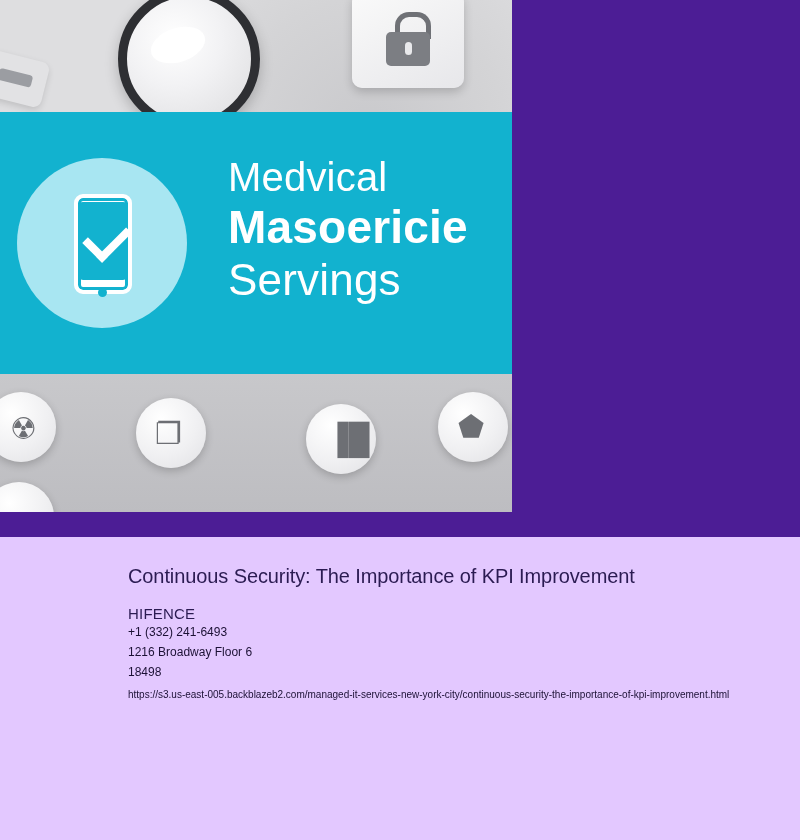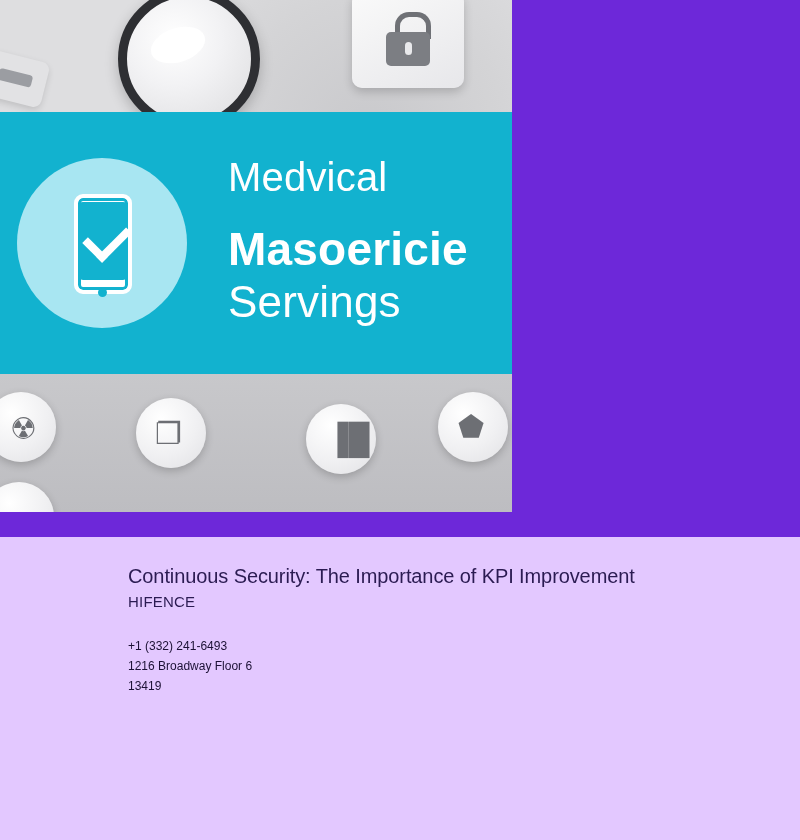--- a/index.html
+++ b/index.html
@@ -11,21 +11,21 @@
     width: 800px;
     height: 840px;
     font-family: "Liberation Sans", sans-serif;
     overflow: hidden;
   }
 
   .page {
     position: relative;
     width: 800px;
     height: 840px;
-    background: #6d28d9;
+    background: #4c1d95;
   }
 
   
   .hero {
     position: absolute;
     left: 0;
     top: 0;
     width: 512px;
     height: 512px;
     overflow: hidden;
@@ -168,21 +168,20 @@
     font-weight: 400;
     letter-spacing: .2px;
     white-space: nowrap;
   }
   .band-l2 {
     font-size: 46px;
     line-height: 54px;
     font-weight: 700;
     letter-spacing: .2px;
     white-space: nowrap;
-    margin-top: 22px;
   }
   .band-l3 {
     font-size: 44px;
     line-height: 52px;
     font-weight: 400;
     letter-spacing: .2px;
     white-space: nowrap;
   }
 
   
@@ -234,26 +233,26 @@
   .title {
     margin: 0;
     font-size: 20px;
     line-height: 33px;
     font-weight: 400;
     color: #2b1b52;
     letter-spacing: -.1px;
     max-width: 600px;
   }
   .brand {
+    margin-top: 12px;
     font-size: 15px;
     color: #2b1b52;
     letter-spacing: .2px;
   }
   .contact {
-    margin-top: 26px;
   }
   .contact div {
     font-size: 12px;
     line-height: 20px;
     color: #1c1135;
   }
   .url {
     margin-top: 6px;
     font-size: 10px;
     line-height: 14px;
@@ -305,18 +304,19 @@
     <div class="glyph g3">⬟</div>
   </div>
 
   <div class="card">
     <div class="card-inner">
       <h1 class="title">Continuous Security: The Importance of KPI Improvement</h1>
       <div class="brand">HIFENCE</div>
       <div class="contact">
         <div>+1 (332) 241-6493</div>
         <div>1216 Broadway Floor 6</div>
-        <div>13419</div>
+        <div>18498</div>
       </div>
+      <div class="url">https://s3.us-east-005.backblazeb2.com/managed-it-services-new-york-city/continuous-security-the-importance-of-kpi-improvement.html</div>
     </div>
   </div>
 
 </div>
 
 </body></html>

